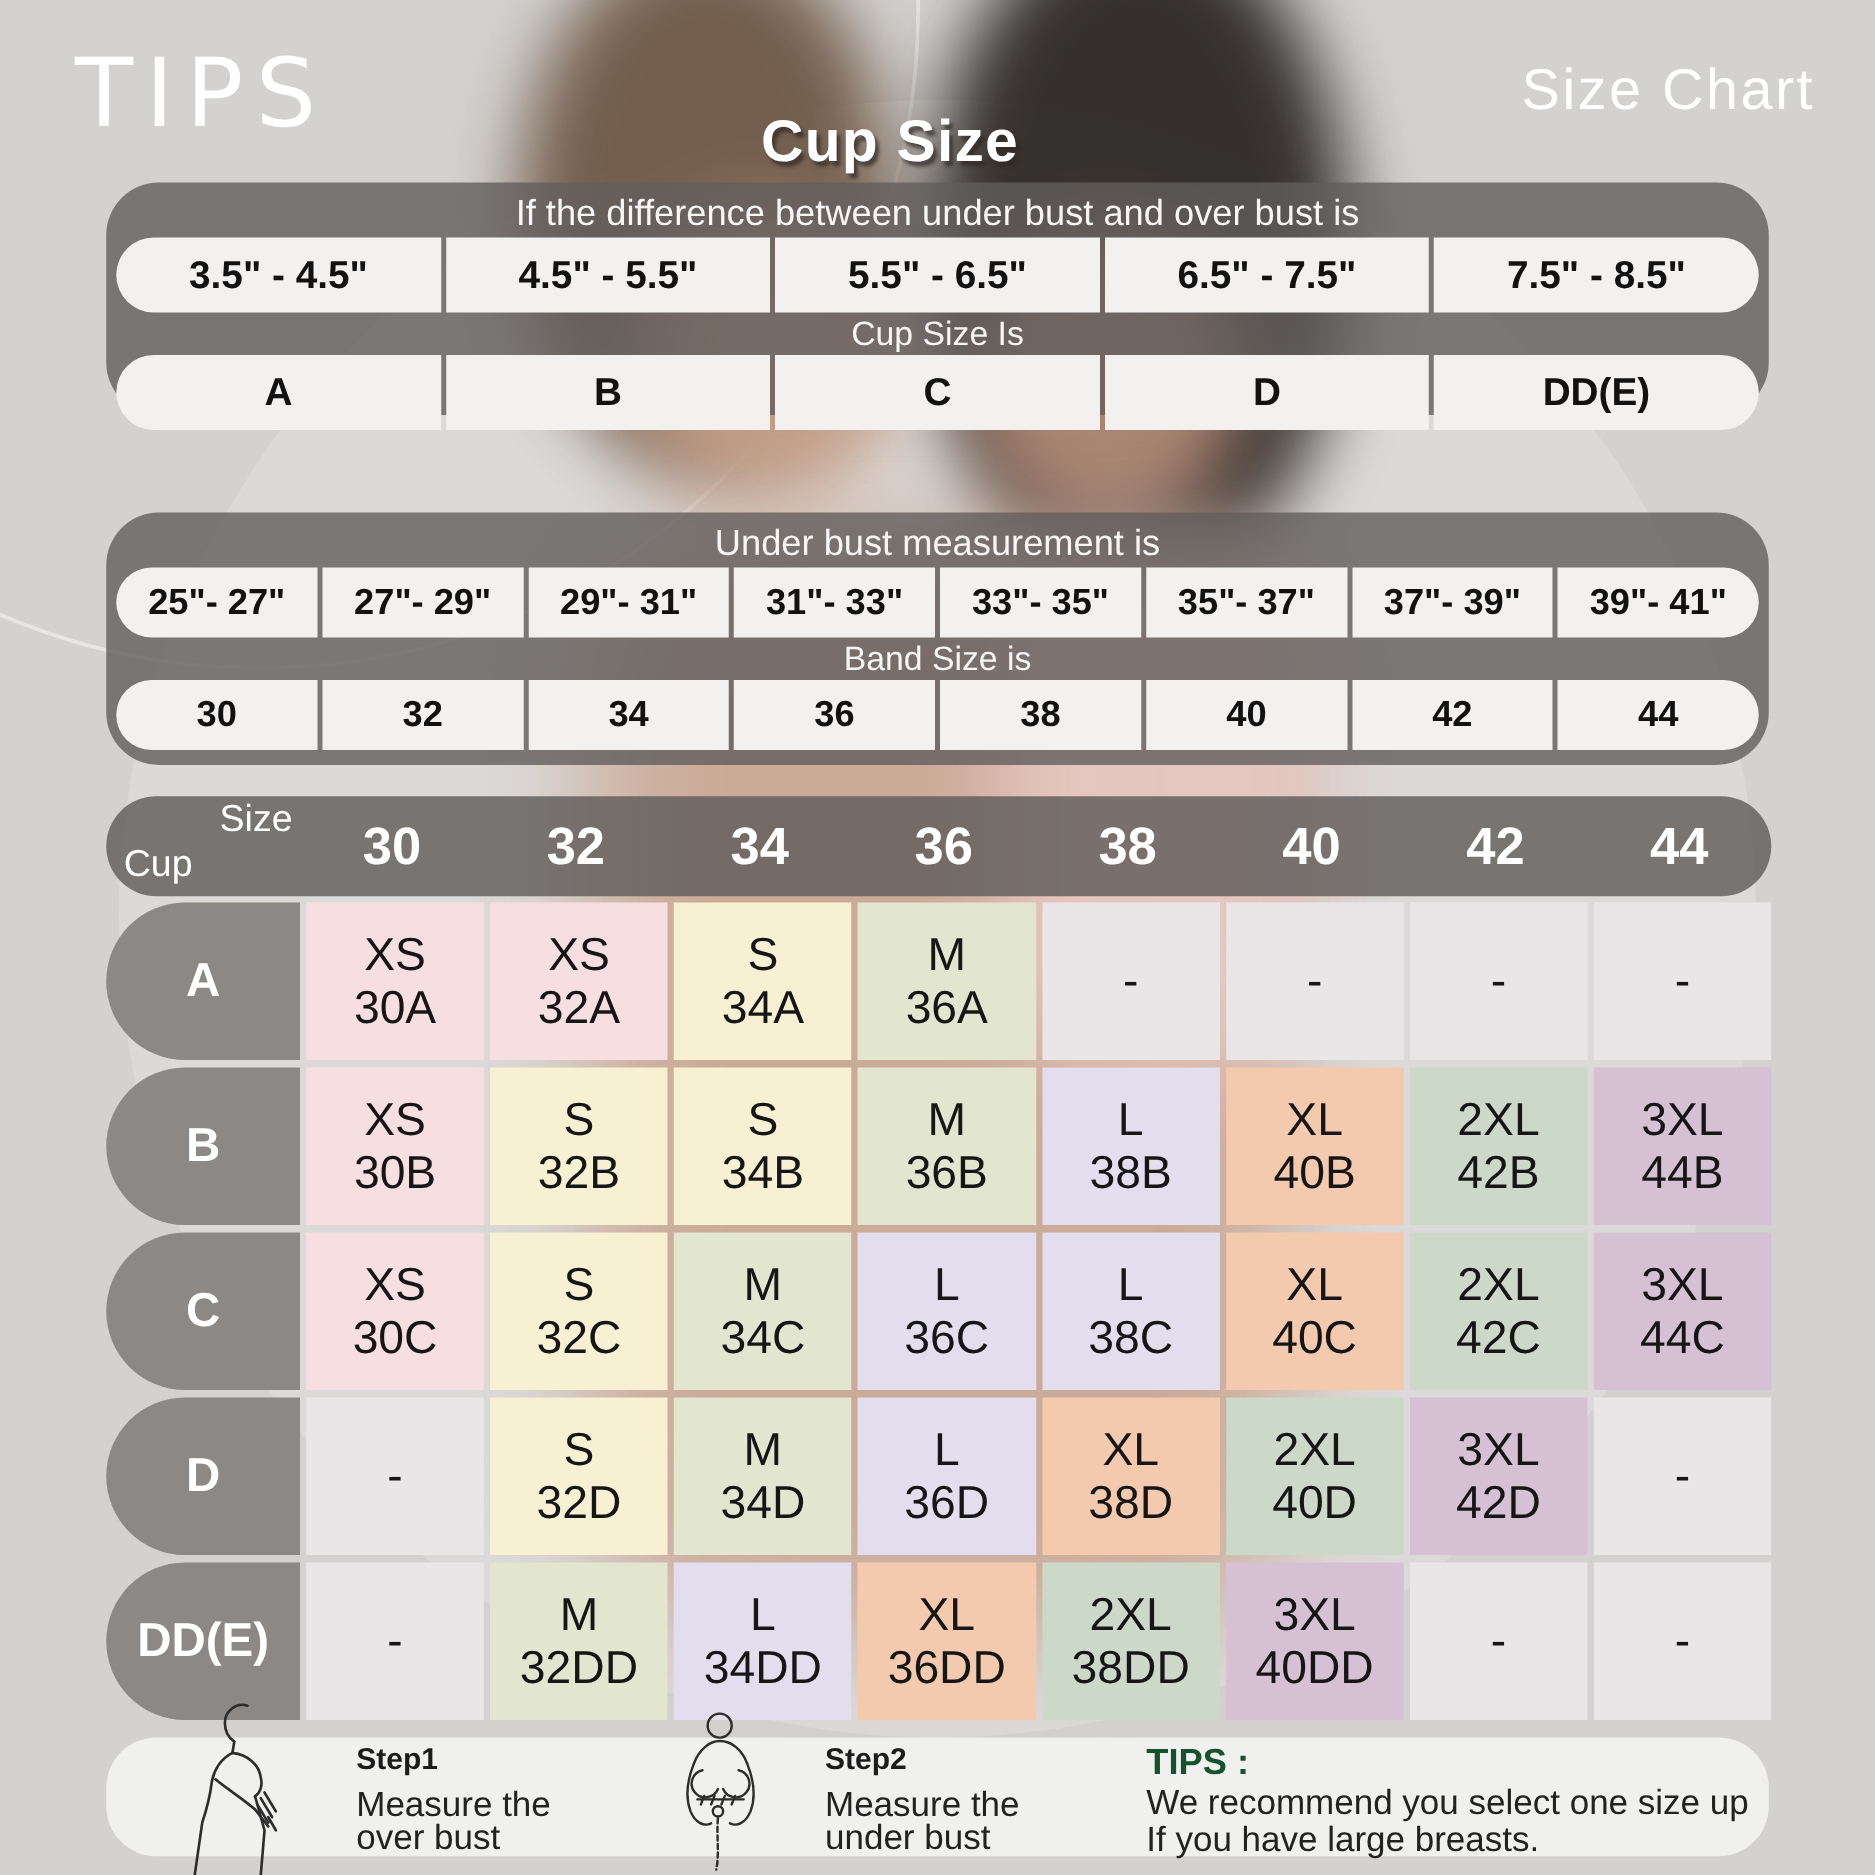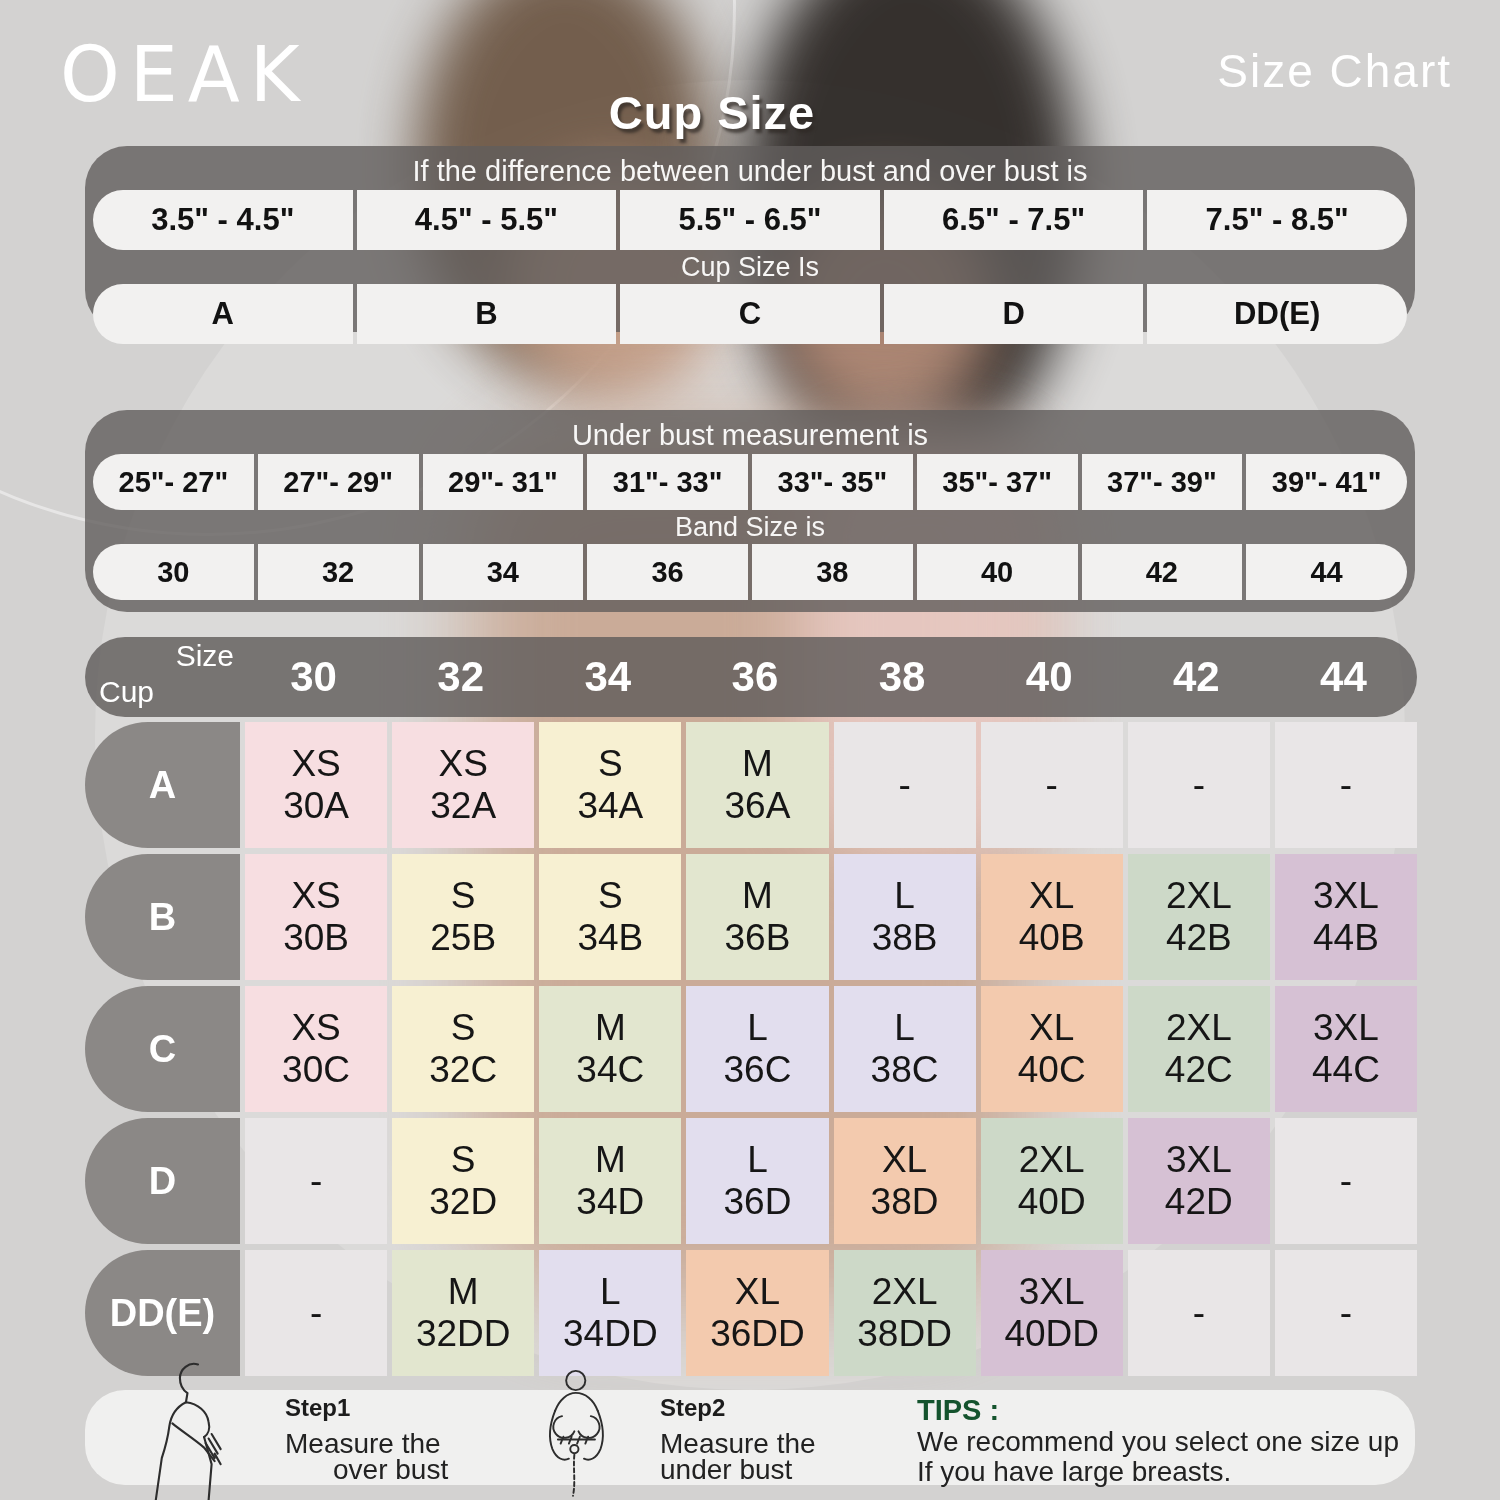--- a/index.html
+++ b/index.html
@@ -49,40 +49,40 @@
   .grid-row{display:grid;grid-template-columns:155px repeat(8,1fr);gap:5px;height:126px;}
   .row-label{background:rgba(132,129,127,.92);border-radius:63px 0 0 63px;color:#fff;font-weight:bold;font-size:38px;display:flex;align-items:center;justify-content:center;}
   .cell{display:flex;flex-direction:column;align-items:center;justify-content:center;color:#161616;font-size:37px;line-height:1.14;}
   .cc:empty{display:none;}
 
   
   .footer{position:absolute;left:85px;top:1390px;width:1330px;height:95px;background:rgba(247,246,245,.82);border-radius:40px;}
   .step-title{position:absolute;font-size:24px;font-weight:bold;color:#1c1c1c;}
   .step-line{position:absolute;font-size:28px;color:#222;}
   .ficon{position:absolute;}
-  #step1-title{left:200px;top:4px;} #step1-l1{left:200px;top:38px;} #step1-l2{left:200px;top:64px;margin-left:48px;}
+  #step1-title{left:200px;top:4px;} #step1-l1{left:200px;top:38px;} #step1-l2{left:200px;top:64px;}
   #step2-title{left:575px;top:4px;} #step2-l1{left:575px;top:38px;} #step2-l2{left:575px;top:64px;}
   #tips-title{left:832px;top:4px;font-size:29px;font-weight:bold;color:#14532d;position:absolute;}
   #tips-l1{left:832px;top:36px;} #tips-l2{left:832px;top:66px;}
 </style>
 </head>
 <body>
 
 <div class="canvas">
 
   <div class="bg-circle"></div>
   <div class="bg-arc"></div>
   <div class="ph ph-hair-l"></div>
   <div class="ph ph-hair-r"></div>
   <div class="ph ph-face-l"></div>
   <div class="ph ph-face-r"></div>
   <div class="ph ph-body"></div>
   <div class="ph ph-top-r"></div>
 
-  <div class="brand">OEAK</div>
+  <div class="brand">TIPS</div>
   <div class="size-chart">Size Chart</div>
 
   <div class="section-title" id="cup-title">Cup Size</div>
   <div class="panel" id="cup-panel">
     <div class="panel-header">If the  difference between under bust and over bust is</div>
     <div class="cells-row cup-row">
       <div class="wcell first">3.5" -  4.5"</div>
       <div class="wcell">4.5" -  5.5"</div>
       <div class="wcell">5.5" -  6.5"</div>
       <div class="wcell">6.5" -  7.5"</div>
@@ -173,21 +173,21 @@
     </div>
 
     <div class="grid-row">
       <div class="row-label">B</div>
       <div class="cell" style="background-color: rgb(247, 222, 225);">
           <span class="cl">XS</span>
           <span class="cc">30B</span>
         </div>
       <div class="cell" style="background-color: rgb(247, 240, 210);">
           <span class="cl">S</span>
-          <span class="cc">25B</span>
+          <span class="cc">32B</span>
         </div>
       <div class="cell" style="background-color: rgb(247, 240, 210);">
           <span class="cl">S</span>
           <span class="cc">34B</span>
         </div>
       <div class="cell" style="background-color: rgb(226, 230, 207);">
           <span class="cl">M</span>
           <span class="cc">36B</span>
         </div>
       <div class="cell" style="background-color: rgb(226, 222, 238);">

